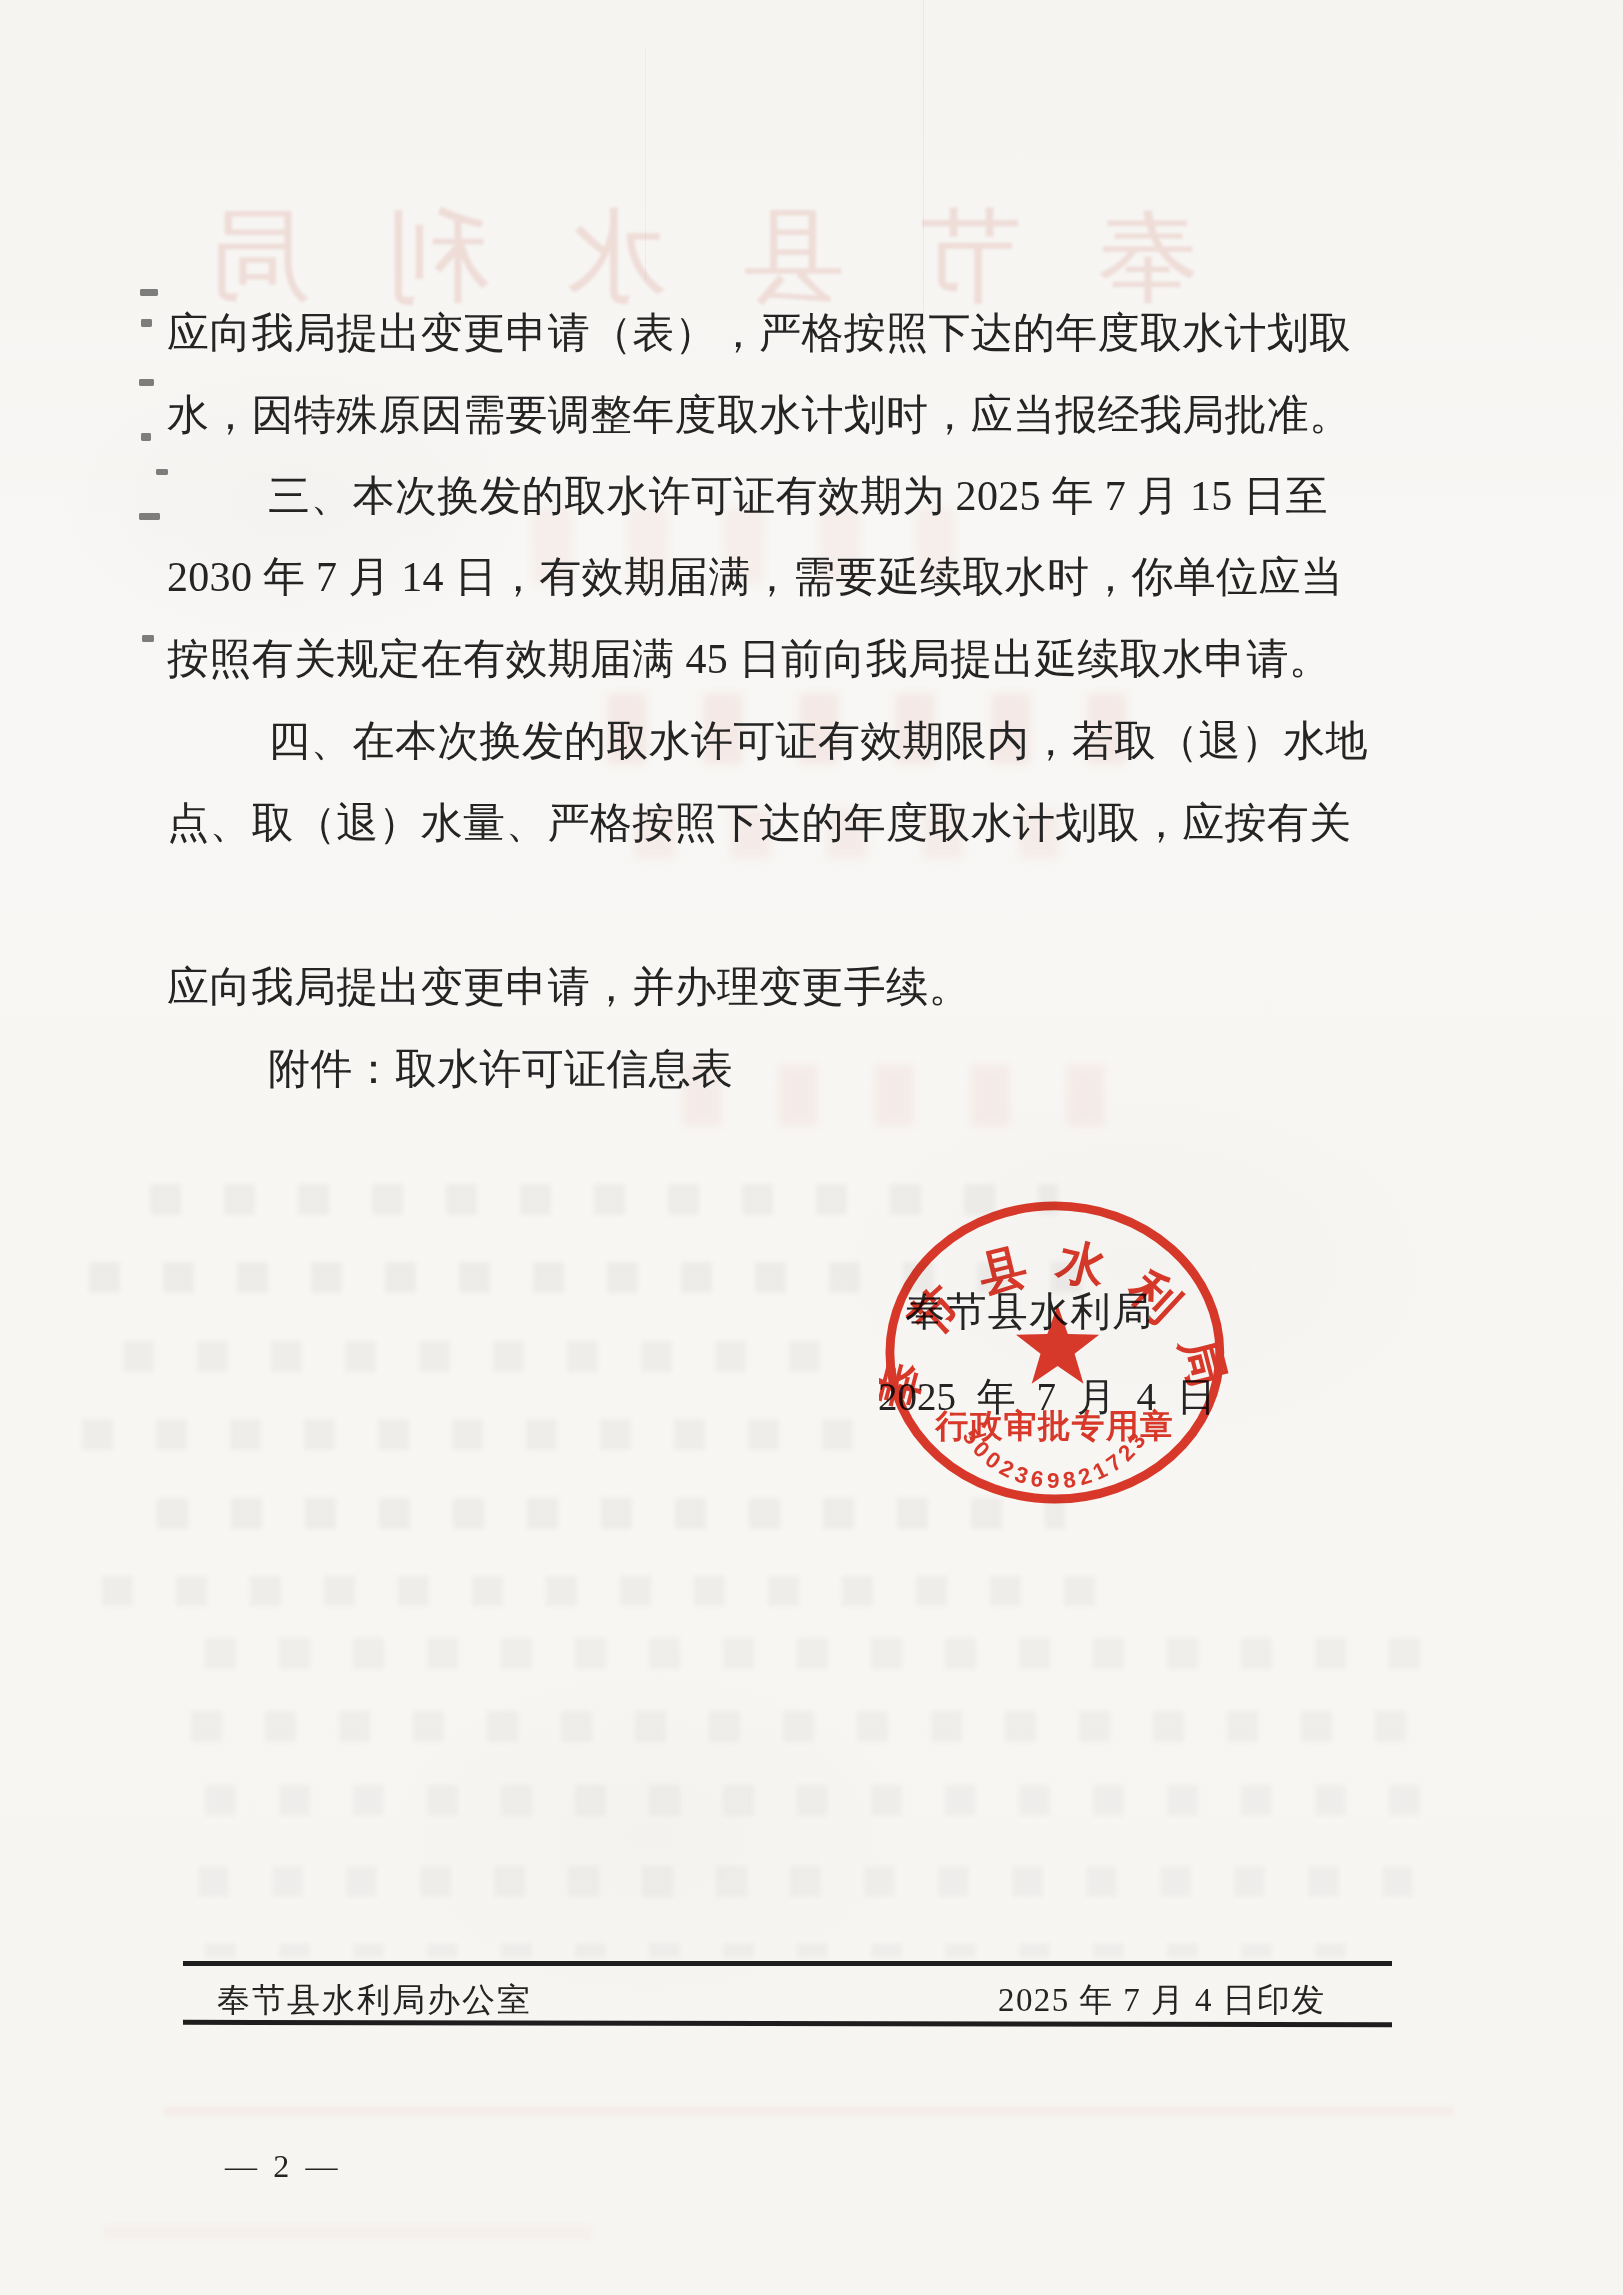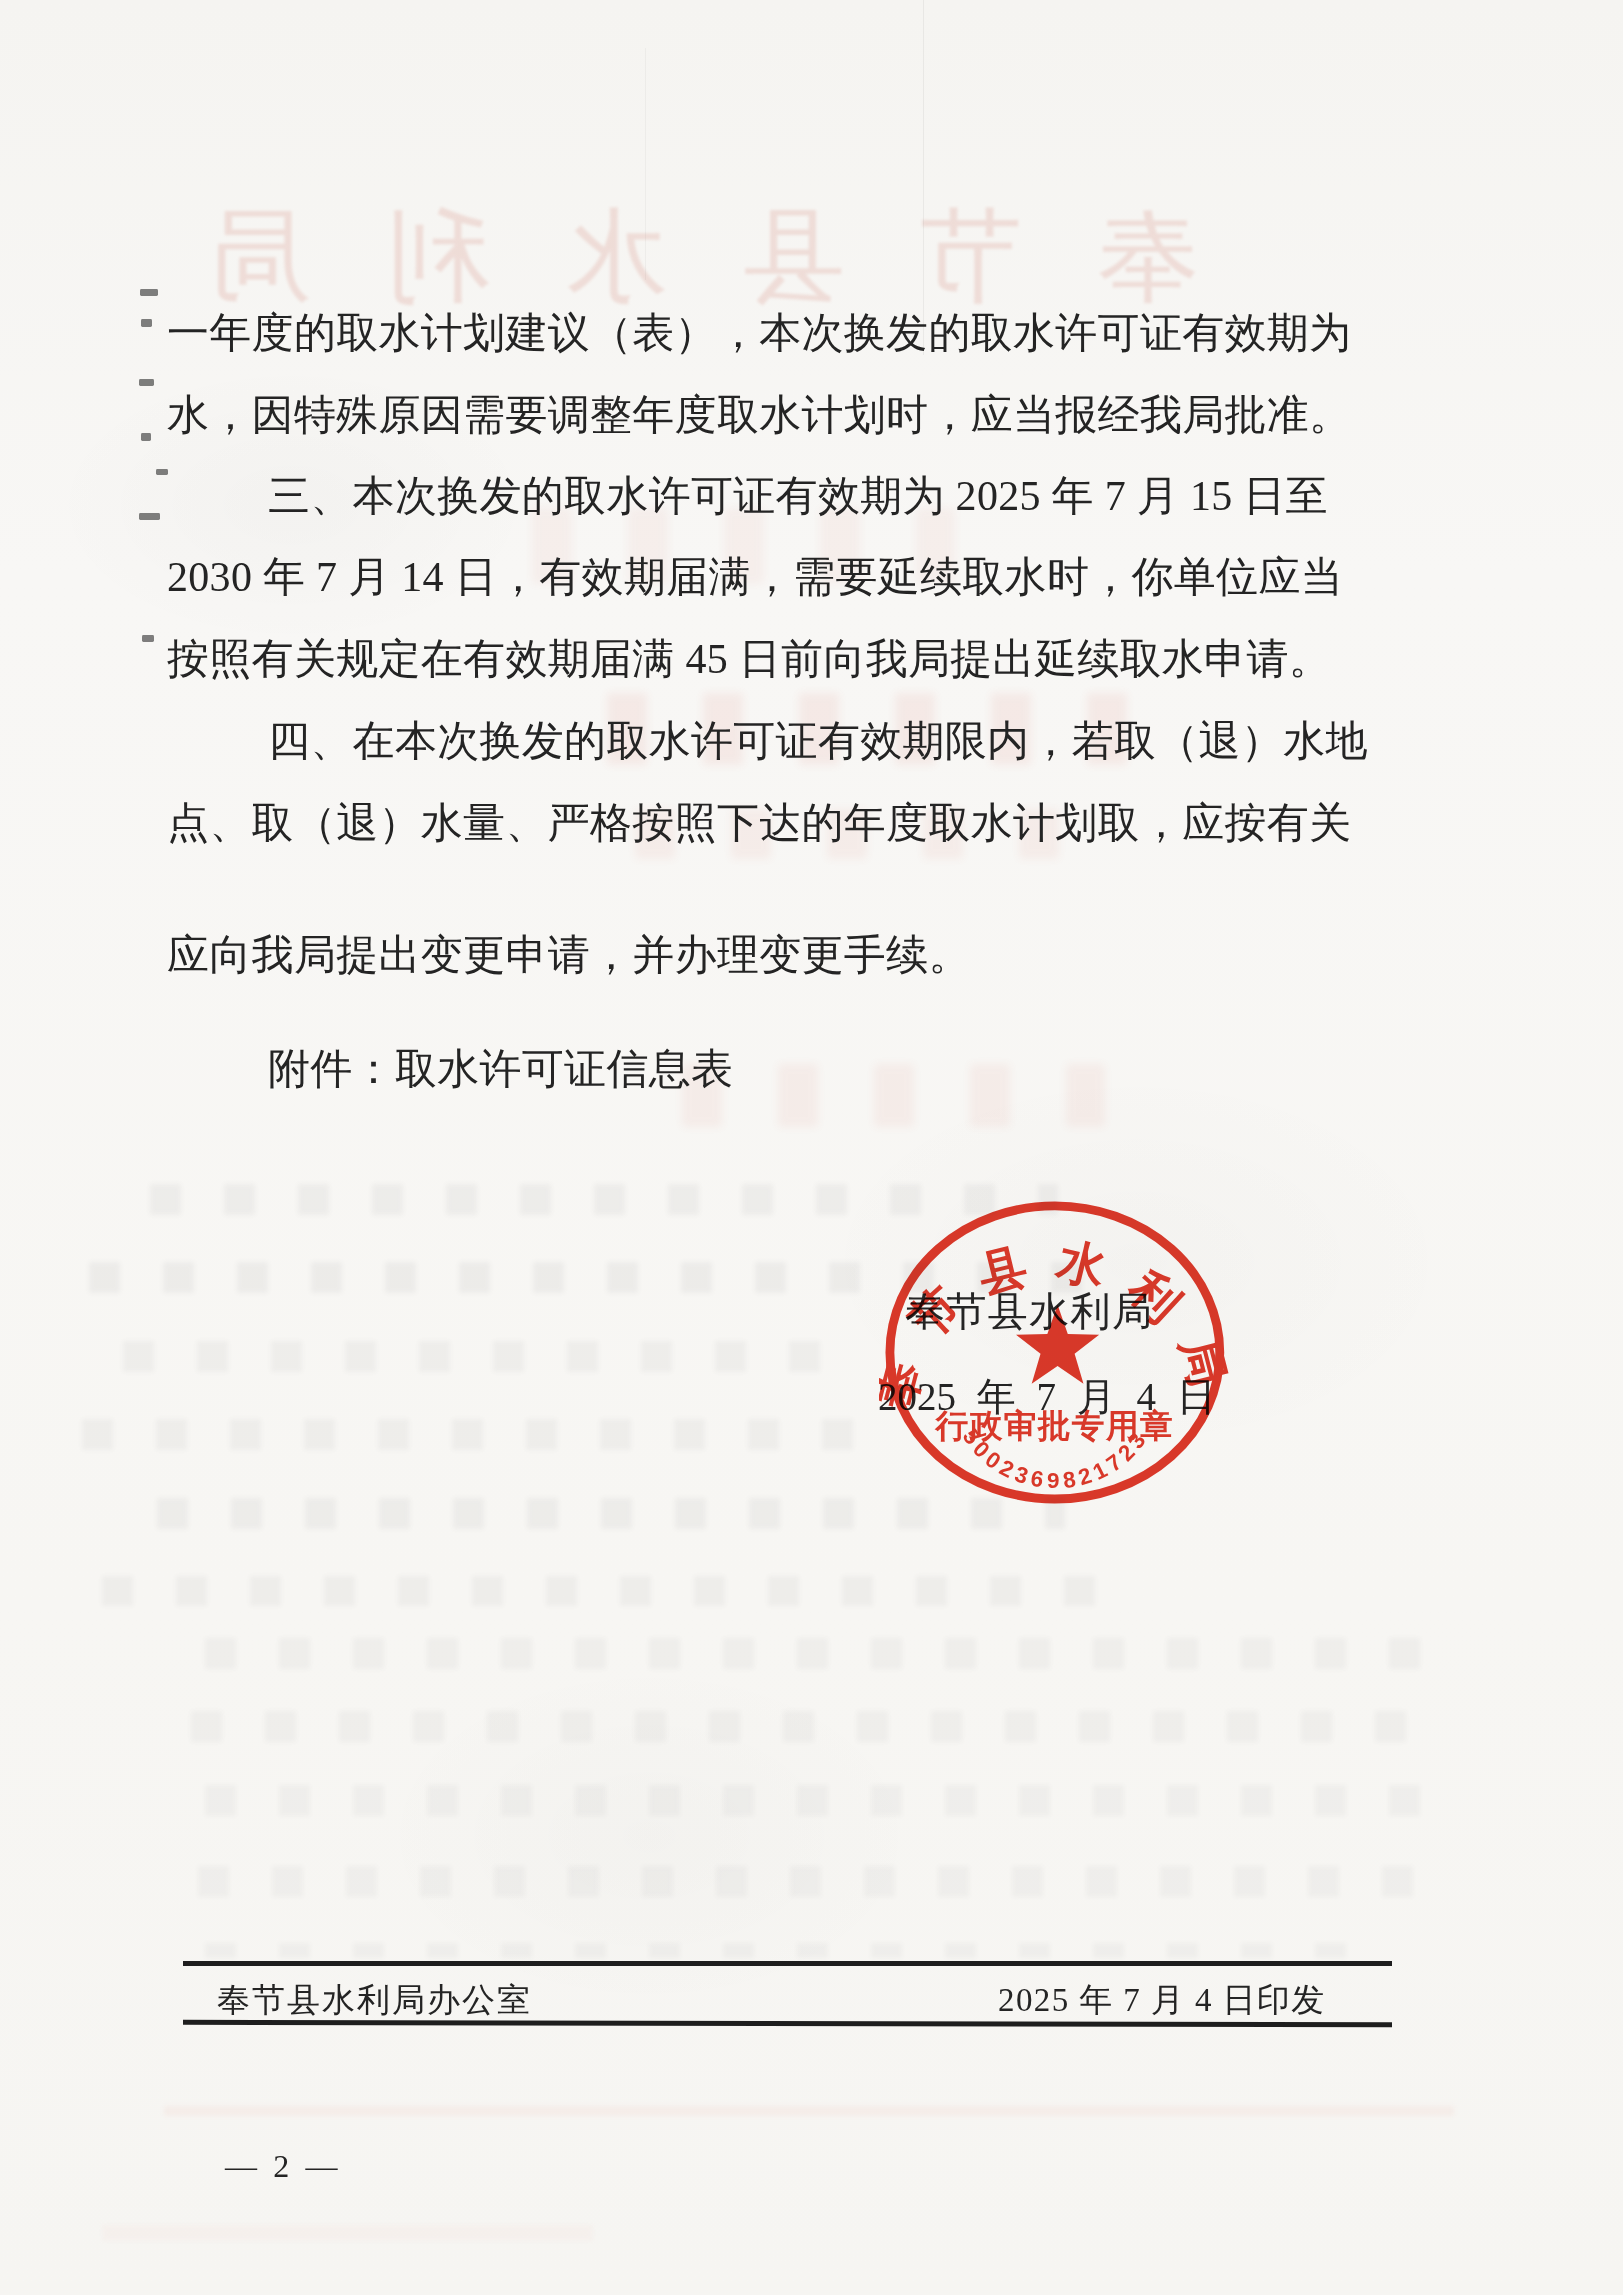--- a/index.html
+++ b/index.html
@@ -35,21 +35,21 @@
   .scan-mark{position:absolute;background:rgba(25,25,25,.55);border-radius:1.4px;}
 
   
   .line{
     position:absolute;left:167px;width:1245px;
     font-size:42px;line-height:45px;letter-spacing:0.3px;
     white-space:nowrap;color:#242424;
   }
   .indent{padding-left:101px;}
   .l1{top:311px;} .l2{top:393px;} .l3{top:474px;} .l4{top:555px;} .l5{top:637px;}
-  .l6{top:719px;} .l7{top:801px;} .l8{top:883px;} .l9{top:933px;} .l10{top:1047px;}
+  .l6{top:719px;} .l7{top:801px;} .l8{top:883px;} .l9{top:965px;} .l10{top:1047px;}
 
   .sig-org{position:absolute;left:905px;top:1284px;font-size:40px;letter-spacing:1.4px;white-space:nowrap;}
   .sig-date{position:absolute;left:878px;top:1370px;font-size:39px;word-spacing:11px;white-space:nowrap;}
 
   
   .seal{position:absolute;left:879px;top:1197px;width:351px;height:315px;
     mix-blend-mode:multiply;opacity:.93;}
 
   
   .rule{position:absolute;left:183px;width:1209px;height:4.8px;background:#1e1e1e;}
@@ -90,21 +90,21 @@
   <div class="scan-vline" style="left:645px;top:48px;height:232px;opacity:.7;"></div>
 
   <div class="scan-mark" style="left:140px;top:289px;width:18px;height:6.8px;"></div>
   <div class="scan-mark" style="left:141px;top:319px;width:11px;height:8.2px;"></div>
   <div class="scan-mark" style="left:139px;top:379px;width:15px;height:6.8px;"></div>
   <div class="scan-mark" style="left:141px;top:433px;width:9.6px;height:8.2px;"></div>
   <div class="scan-mark" style="left:156px;top:469px;width:12.3px;height:6.1px;"></div>
   <div class="scan-mark" style="left:139px;top:513px;width:20.5px;height:6.8px;"></div>
   <div class="scan-mark" style="left:142px;top:635px;width:12.3px;height:6.8px;"></div>
 
-  <div class="line l1">一年度的取水计划建议（表），本次换发的取水许可证有效期为</div>
+  <div class="line l1">应向我局提出变更申请（表），严格按照下达的年度取水计划取</div>
   <div class="line l2">水，因特殊原因需要调整年度取水计划时，应当报经我局批准。</div>
   <div class="line l3 indent">三、本次换发的取水许可证有效期为 2025 年 7 月 15 日至</div>
   <div class="line l4">2030 年 7 月 14 日，有效期届满，需要延续取水时，你单位应当</div>
   <div class="line l5">按照有关规定在有效期届满 45 日前向我局提出延续取水申请。</div>
   <div class="line l6 indent">四、在本次换发的取水许可证有效期限内，若取（退）水地</div>
   <div class="line l7">点、取（退）水量、严格按照下达的年度取水计划取，应按有关</div>
   <div class="line l9">应向我局提出变更申请，并办理变更手续。</div>
   <div class="line l10 indent">附件：取水许可证信息表</div>
 
   <div class="sig-org">奉节县水利局</div>

